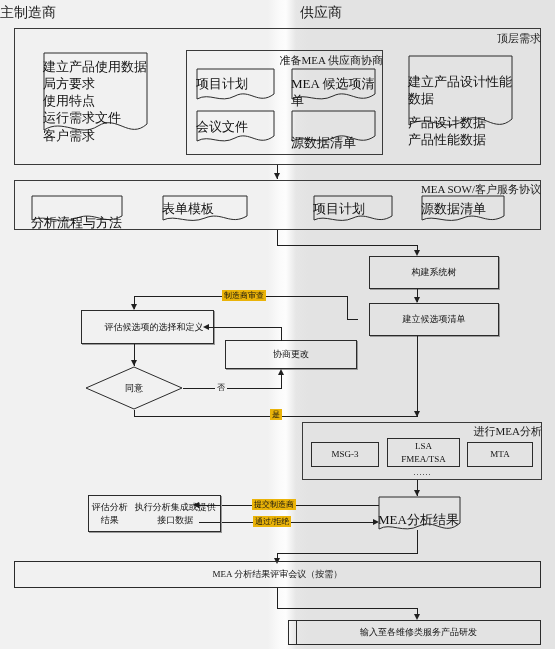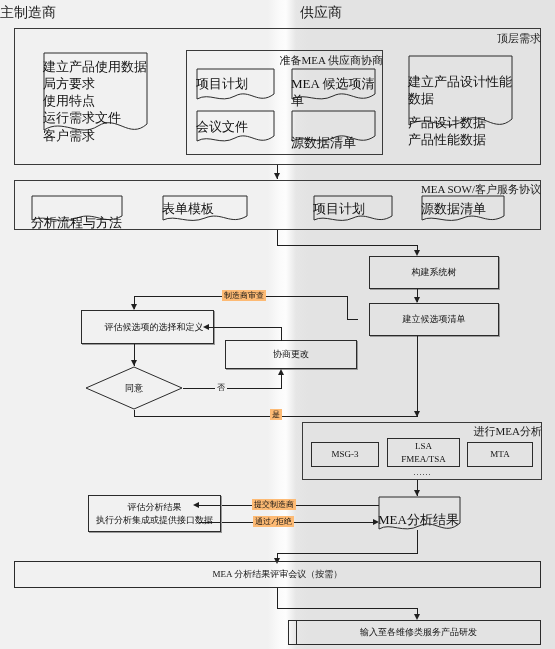--- a/index.html
+++ b/index.html
@@ -41,21 +41,21 @@
   .lnv{width:1px;}
   .arrow{position:absolute;width:0;height:0;}
   .arr-down{border-left:3.5px solid transparent;border-right:3.5px solid transparent;border-top:6px solid #1f1f1f;}
   .arr-up{border-left:3.5px solid transparent;border-right:3.5px solid transparent;border-bottom:6px solid #1f1f1f;}
   .arr-left{border-top:3.5px solid transparent;border-bottom:3.5px solid transparent;border-right:6px solid #1f1f1f;}
   .arr-right{border-top:3.5px solid transparent;border-bottom:3.5px solid transparent;border-left:6px solid #1f1f1f;}
 
   .elabel{position:absolute;font-size:8px;color:#111;white-space:nowrap;
           padding:0 2px;text-align:center;}
   .elabel.onleft{background:#f1f1f1;}
-  .elabel.onmid{background:#fdba74;font-family:Liberation Mono, monospace;}
+  .elabel.onmid{background:#eab308;}
 
   .ellipsis{position:absolute;font-size:9px;color:#111;text-align:center;width:100%;}
 </style>
 </head>
 <body>
 
 <div id="root">
 
   <div class="lane-left"></div>
   <div class="lane-right"></div>
@@ -239,21 +239,21 @@
   </div>
 
   <div class="ln lnh" style="left:199px;top:505px;width:180px;"></div>
   <div class="arrow arr-left" style="left:193px;top:502px;"></div>
   <div class="elabel onmid" style="left:252px;top:499px;">提交制造商</div>
 
   <div class="ln lnh" style="left:199px;top:522px;width:176px;"></div>
   <div class="arrow arr-right" style="left:373px;top:519px;"></div>
   <div class="elabel onmid" style="left:253px;top:516px;">通过/拒绝</div>
 
-  <div class="plainbox shadow" style="left:76px;top:495px;width:133px;height:37px;flex-direction:column;">
+  <div class="plainbox shadow" style="left:76px;top:495px;width:133px;height:37px;flex-direction:row;">
     <span>评估分析结果</span>
     <span>执行分析集成或提供接口数据</span>
   </div>
 
   <div class="ln lnv" style="left:417px;top:530px;height:24px;"></div>
   <div class="ln lnh" style="left:277px;top:553px;width:141px;"></div>
   <div class="ln lnv" style="left:277px;top:553px;height:9px;"></div>
   <div class="arrow arr-down" style="left:274px;top:558px;"></div>
 
   <div class="plainbox" style="left:14px;top:561px;width:527px;height:27px;">

